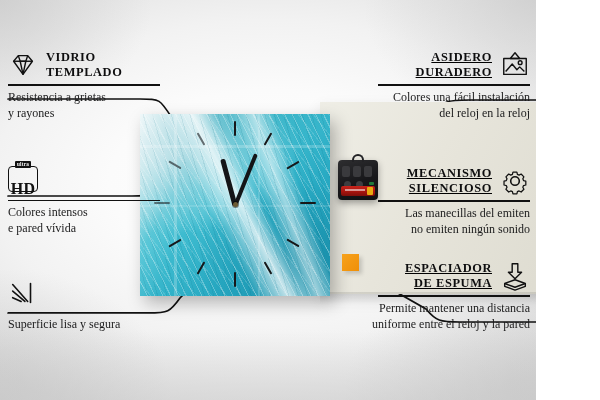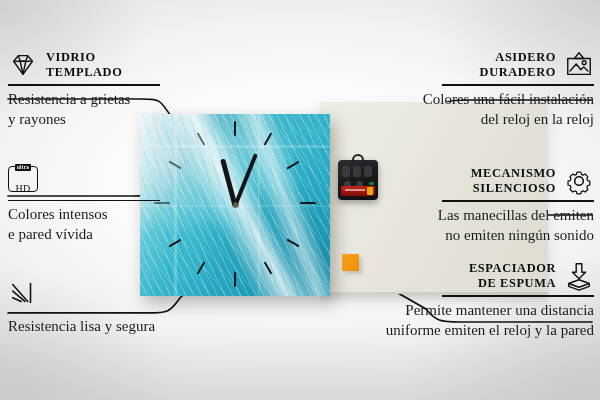--- a/index.html
+++ b/index.html
@@ -5,21 +5,21 @@
   * { box-sizing: border-box; margin: 0; padding: 0; }
   html, body { width: 600px; height: 400px; overflow: hidden; }
   body {
     font-family: "Liberation Serif", "DejaVu Serif", serif;
     background: #ffffff;
     position: relative;
   }
   #stage {
     position: absolute;
     inset: 0;
-    width: 600px;
+    width: 536px;
     height: 400px;
     overflow: hidden;
     background:
       radial-gradient(ellipse 78% 62% at 50% 46%, #ffffff 0%, #fbfbfb 38%, #f2f2f2 66%, #e6e6e6 88%, #dedede 100%);
   }
   
   .vign {
     position: absolute;
     pointer-events: none;
   }
@@ -125,43 +125,43 @@
     width:17px; height:17px;
     background: linear-gradient(135deg,#f7a21c 0%, #ef8f07 100%);
     box-shadow: 3px 3px 4px rgba(0,0,0,.16);
   }
 
   
   .callout { position: absolute; width: 215px; }
   .callout.left { left: 8px; text-align: left; }
   .callout.right { right: 6px; text-align: right; }
   .head { display: flex; align-items: center; gap: 8px; }
-  .callout.right .head { flex-direction: row-reverse; }
+  .callout.right .head { flex-direction: row-reverse; text-decoration: underline; }
   .ico { width: 30px; height: 30px; flex: 0 0 30px; color:#111; }
   .ico svg { display:block; width:30px; height:30px; }
   .title {
     font-size: 12.4px; font-weight: 700; letter-spacing: .6px;
     color: #0e0e0f; line-height: 1.22; text-transform: uppercase;
   }
   .rule { height: 1.3px; background: #111; margin: 4px 0 3px; }
   .callout.left .rule { width: 152px; }
   .callout.right .rule { width: 152px; margin-left: auto; }
-  .desc { font-size: 15px; color: #1b1b1c; line-height: 1.34; }
+  .desc { font-size: 12px; color: #1b1b1c; line-height: 1.34; }
 
   
   #lines { position: absolute; inset: 0; width: 600px; height: 400px; pointer-events: none; }
 
   .hd-badge {
     width: 30px; height: 26px;
     border: 1.6px solid #111; border-radius: 4px;
     display:flex; flex-direction:column; align-items:center; justify-content:center;
     line-height:1;
   }
   .hd-badge .u { font-size:5.2px; font-weight:700; letter-spacing:.2px; background:#111; color:#fff; padding:0.5px 2px; border-radius:1px; }
-  .hd-badge .h { font-size:10px; font-weight:400; letter-spacing:.3px; margin-top:13px; }
+  .hd-badge .h { font-size:16px; font-weight:700; letter-spacing:.3px; margin-top:13px; }
 </style>
 </head>
 <body>
 
 <div id="stage">
 
   <div class="vign tl"></div>
   <div class="vign tr"></div>
   <div class="vign bl"></div>
   <div class="vign br"></div>
@@ -283,21 +283,21 @@
         <svg viewBox="0 0 32 32" fill="none" stroke="#111" stroke-width="1.7" stroke-linecap="round">
           <path d="M5 7 L21 25"></path>
             <path d="M5 14 L18 25"></path>
             <path d="M5 21 L14 25"></path>
           <path d="M24 6 L24 26"></path>
         </svg>
       </span>
     </div>
     <div class="rule"></div>
     <div class="desc">
-      <div>Resistencia lisa y segura</div>
+      <div>Superficie lisa y segura</div>
     </div>
   </div>
 
   <div class="callout right" style="top:50px;">
     <div class="head">
       <span class="ico">
         <svg viewBox="0 0 32 32" fill="none" stroke="#111" stroke-width="1.5" stroke-linejoin="round">
           <path d="M16 3 L11 9 H21 Z"></path>
           <rect x="4" y="9" width="24" height="17"></rect>
           <path d="M6 23 L13 15 L18 21 L21 18 L26 23"></path>
@@ -346,17 +346,17 @@
         </svg>
       </span>
       <div class="title">
         <div>ESPACIADOR</div>
         <div>DE ESPUMA</div>
       </div>
     </div>
     <div class="rule"></div>
     <div class="desc">
       <div>Permite mantener una distancia</div>
-      <div>uniforme emiten el reloj y la pared</div>
+      <div>uniforme entre el reloj y la pared</div>
     </div>
   </div>
 
 </div>
 
 </body></html>

